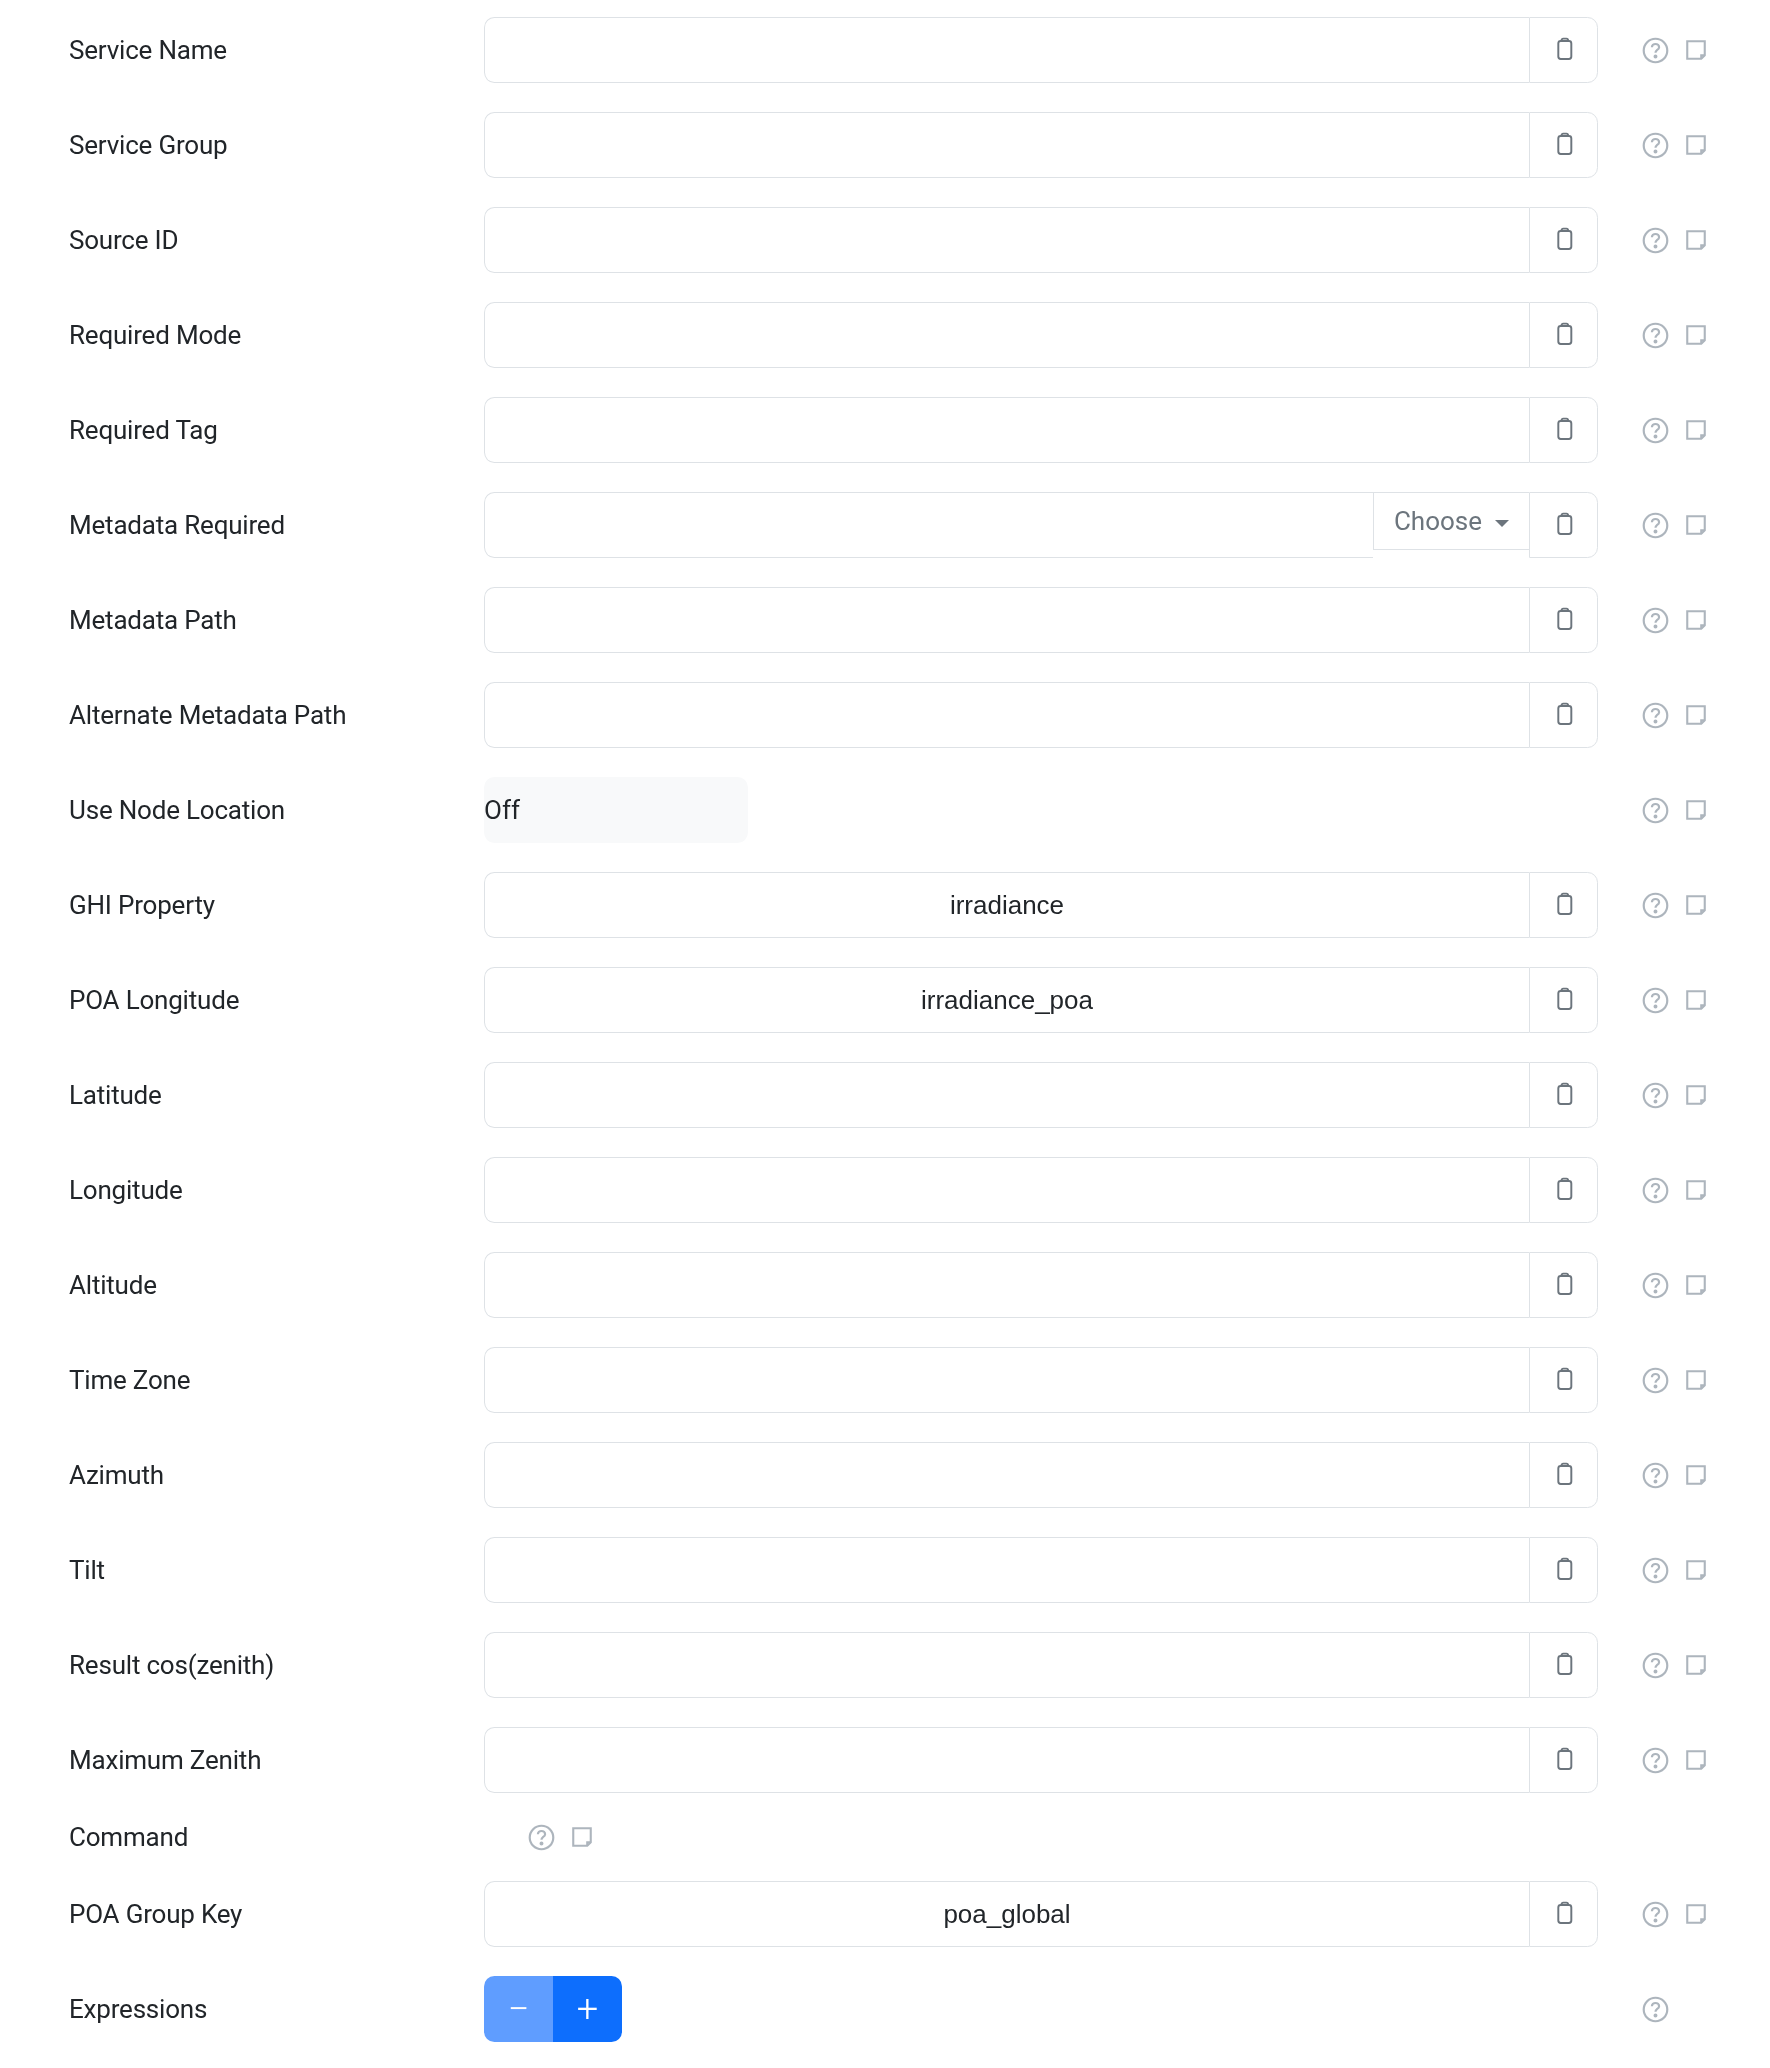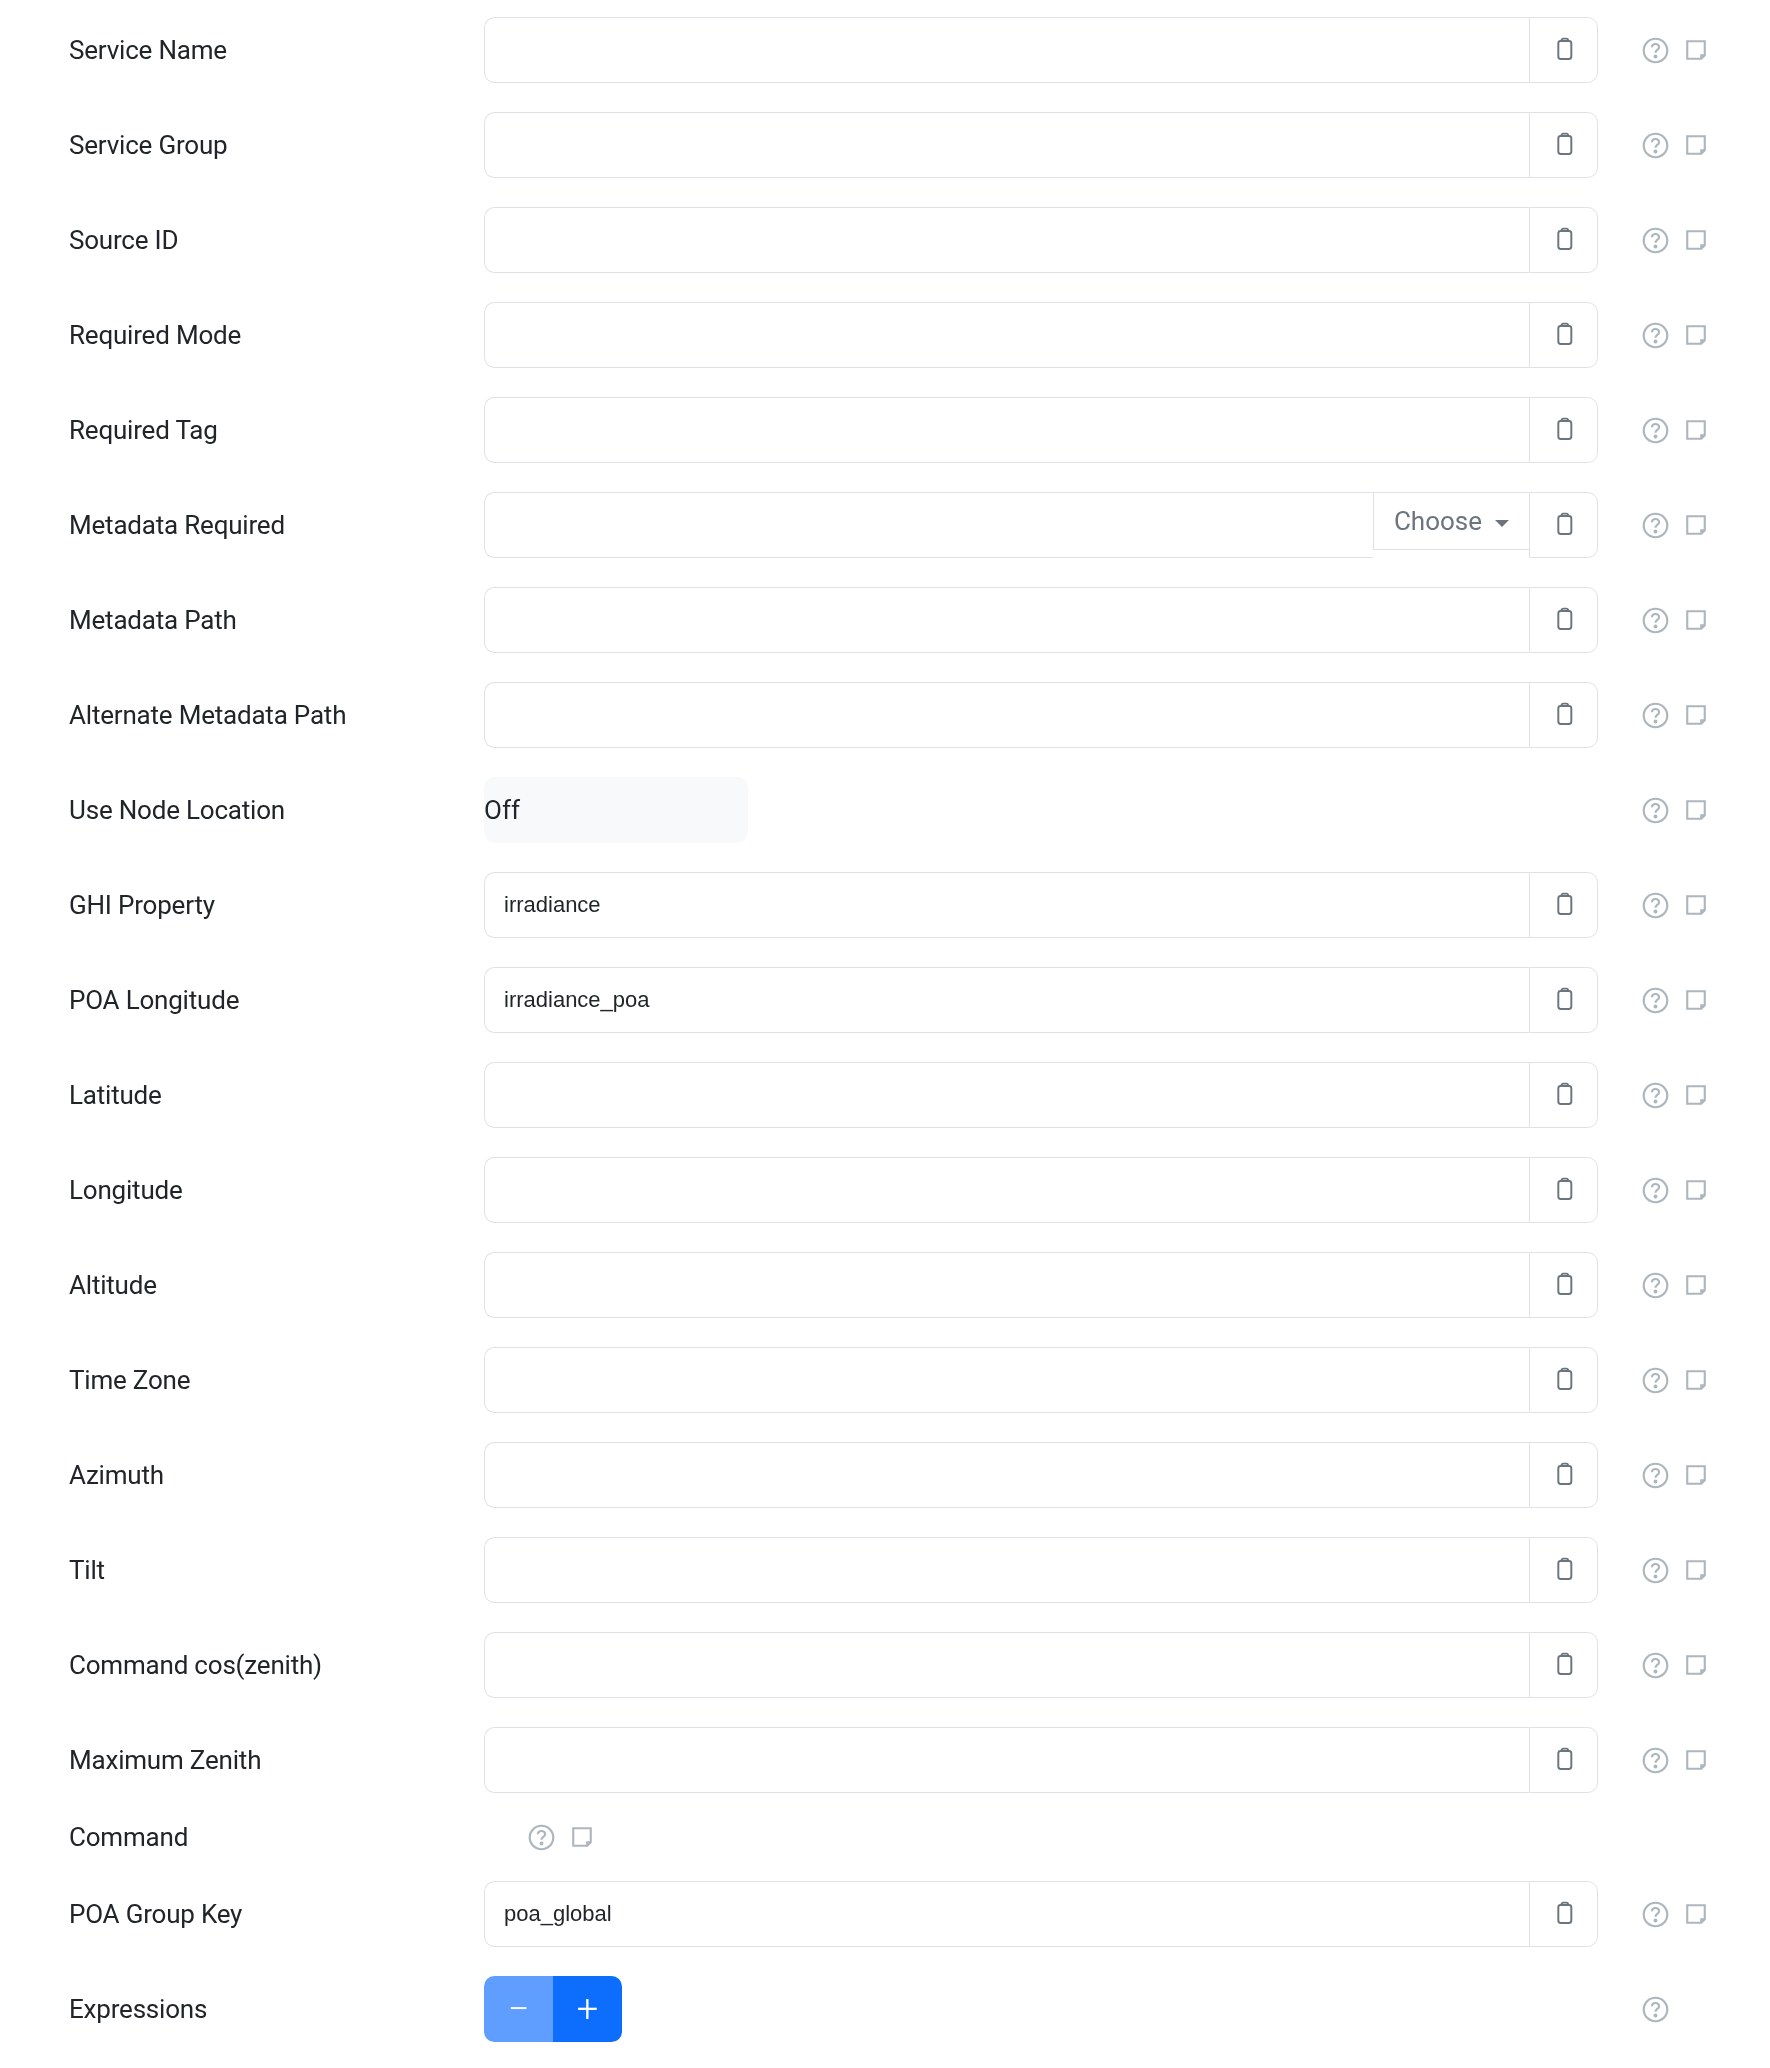--- a/index.html
+++ b/index.html
@@ -44,24 +44,25 @@
     display: flex;
     width: 100%;
   }
   .text-input {
     flex: 1 1 auto;
     height: 66px;
     border: 0.9px solid #dee2e6;
     border-right: none;
     border-radius: 10.4px 0 0 10.4px;
     background: #fff;
-    font-size: 22px;
+    font-size: 26px;
     padding: 0 19px;
     outline: none;
     color: #212529;
+    text-align: center;
   }
   .copy-btn {
     flex: 0 0 69px;
     height: 66px;
     border: 0.9px solid #dee2e6;
     border-radius: 0 10.4px 10.4px 0;
     background: #fff;
     display: flex;
     align-items: center;
     justify-content: center;
@@ -674,21 +675,21 @@
       <span class="icon-btn note-icon">
           <svg width="28" height="28" viewBox="0 0 16 16" fill="none" stroke="#adb5bd" stroke-width="1.2">
             <path d="M3 3h10v8l-2 2H3V3z"></path>
             <path d="M11 13v-2h2"></path>
           </svg>
         </span>
     </div>
   </div>
 
   <div class="row">
-    <div class="label-col">Command cos(zenith)</div>
+    <div class="label-col">Result cos(zenith)</div>
     <div class="input-col">
       <div class="input-grp">
         <input type="text" class="text-input" value="" style="">
         <div class="copy-btn">
             <span class="copy-icon">
               <svg width="26" height="26" viewBox="0 0 16 16" fill="none" stroke="#6c757d" stroke-width="1.2">
                 <rect x="4.5" y="2.5" width="8" height="11" rx="1.5"></rect>
                 <path d="M6.5 2.5V2a1 1 0 0 1 1-1h2a1 1 0 0 1 1 1v.5"></path>
               </svg>
             </span>

